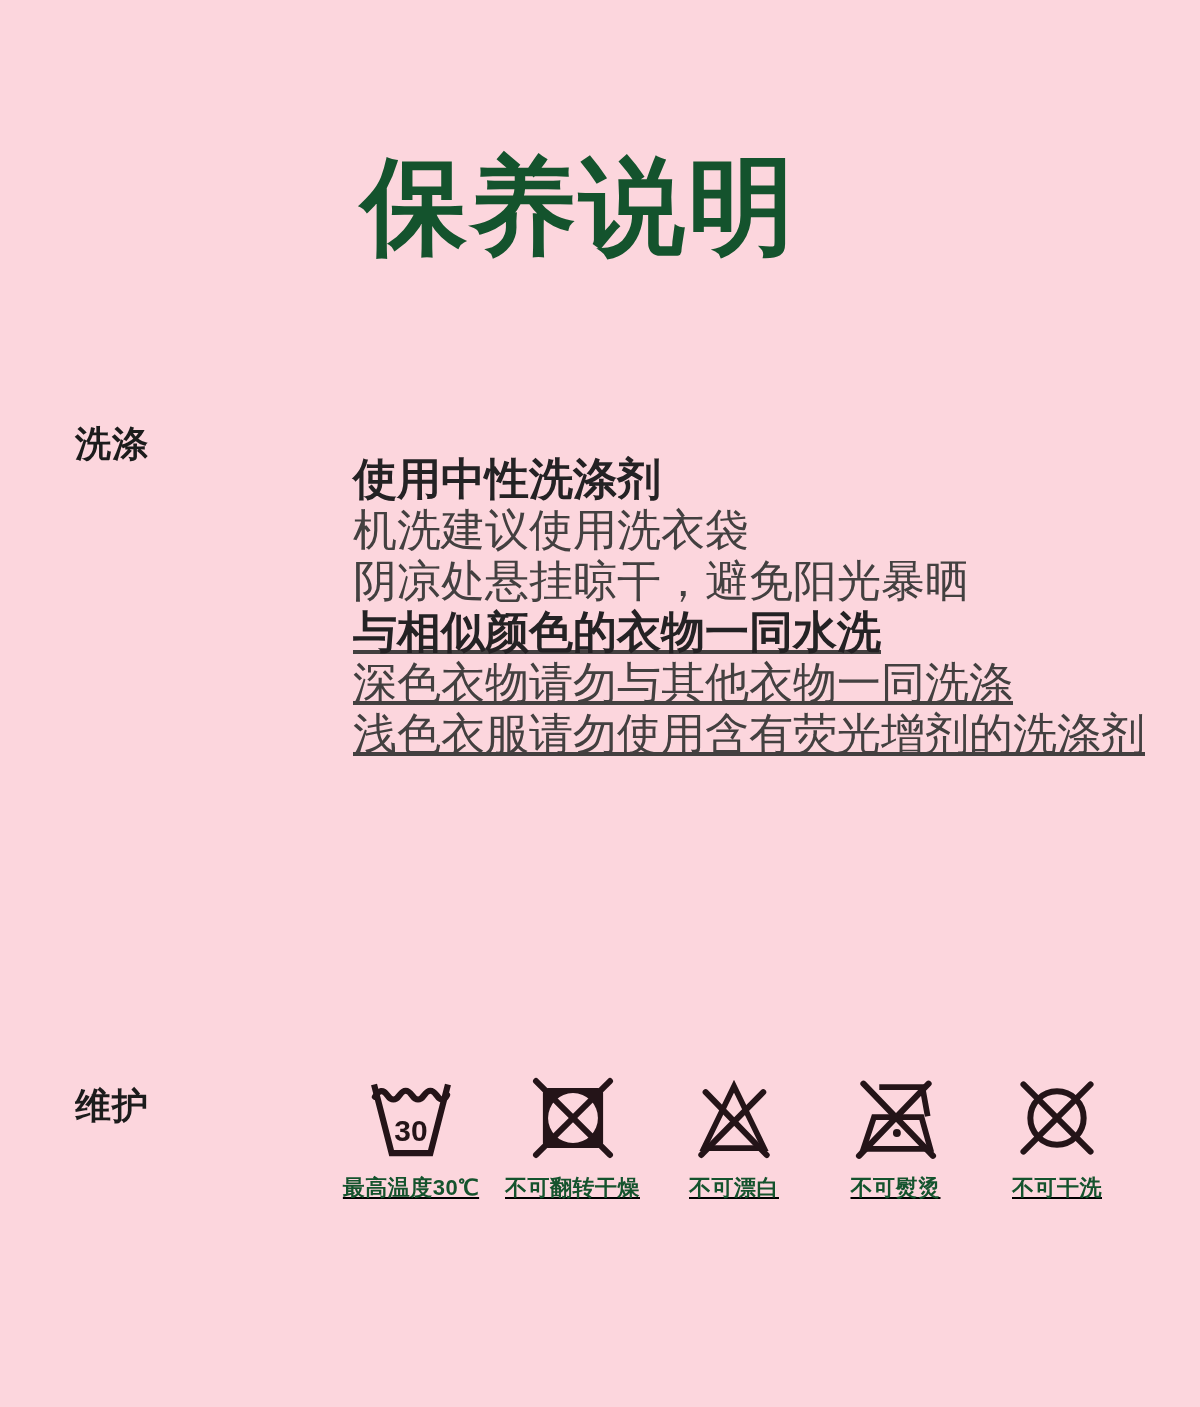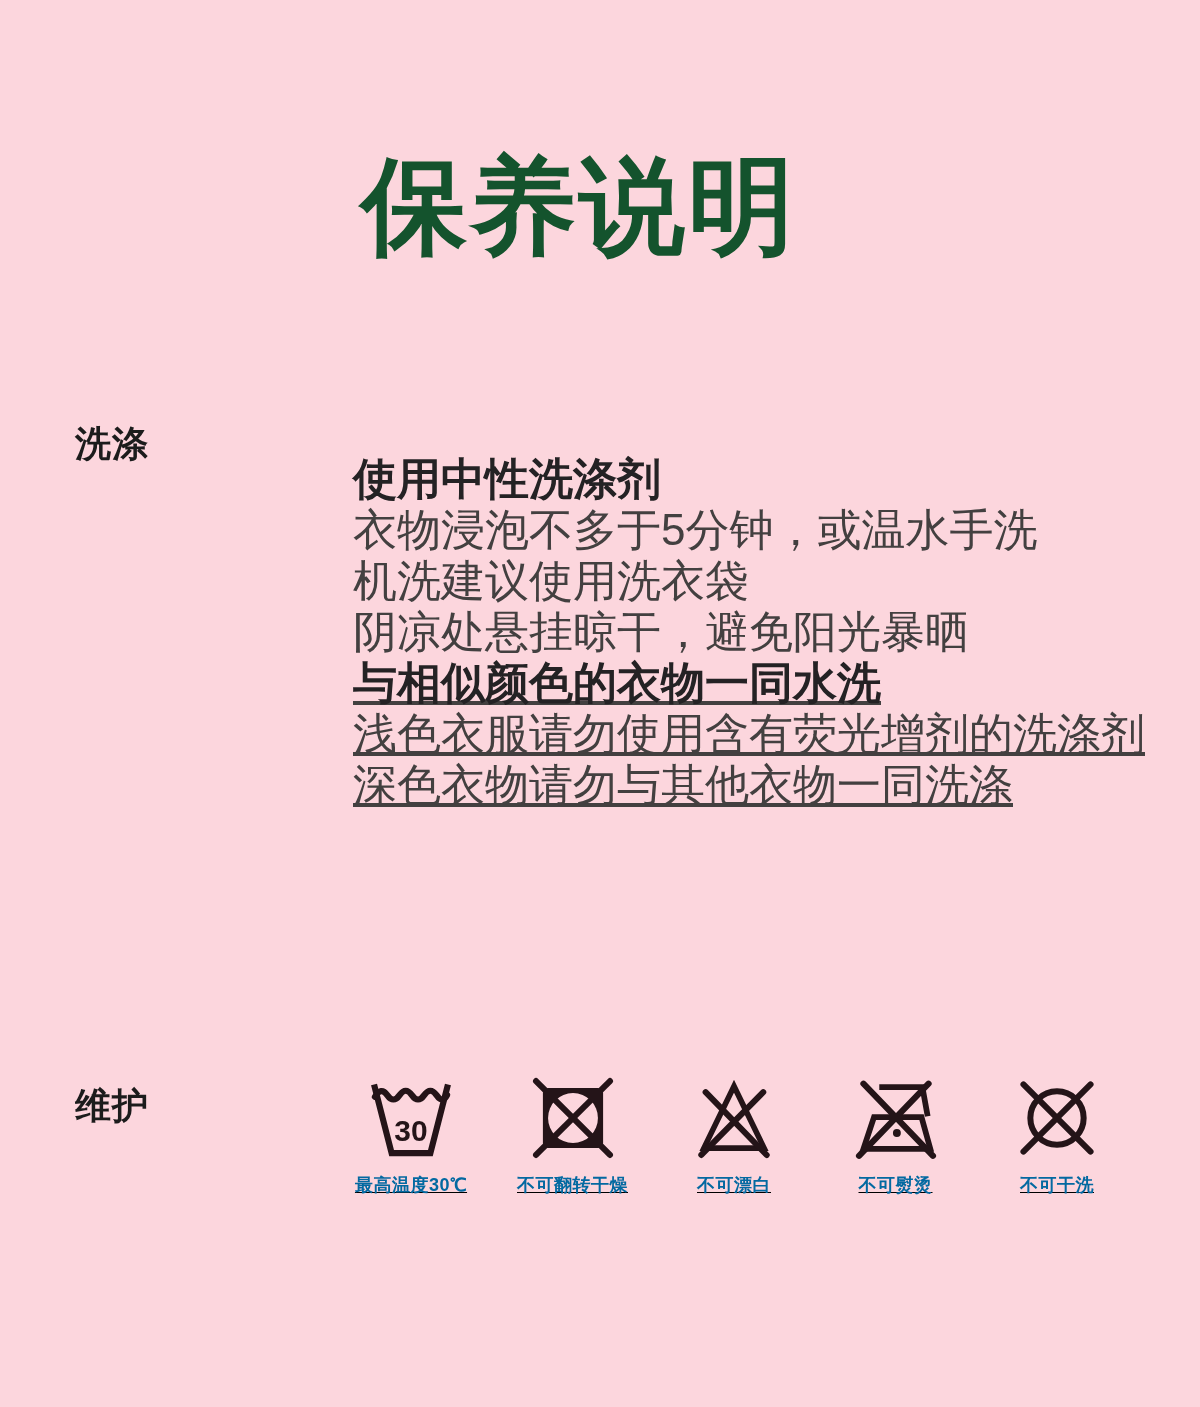--- a/index.html
+++ b/index.html
@@ -34,48 +34,47 @@
   .lead{font-weight:700;color:#242224;}
   .care-row{
     position:absolute;left:335px;top:1072px;width:798px;
     display:flex;justify-content:space-between;
   }
   .care-item{
     width:152px;display:flex;flex-direction:column;align-items:center;text-decoration:underline;
   }
   .icon-box{height:92px;display:flex;align-items:center;justify-content:center;}
   .care-label{
-    margin-top:9px;font-size:18px;font-weight:600;color:#0369a1;
+    margin-top:9px;font-size:22px;font-weight:600;color:#14532d;
     letter-spacing:.5px;white-space:nowrap;text-align:center;
   }
   svg .stroke{stroke:#241418;fill:none;}
   svg .fill{fill:#241418;}
   svg .bgfill{fill:#fcd6dd;}
   svg text{fill:#241418;font-family:"Liberation Sans",sans-serif;font-weight:bold;}
 </style>
 </head>
 <body>
 
 <div class="page-title">保养说明</div>
 
 <div class="section-label" id="washing-label">洗涤</div>
 
 <div class="text-col">
   <p class="para-1">
     <span class="lead" style="display:block">使用中性洗涤剂</span>
-    <span style="display:block">衣物浸泡不多于5分钟，或温水手洗</span>
     <span style="display:block">机洗建议使用洗衣袋</span>
   </p>
   <p class="para-2">
     <span style="display:block">阴凉处悬挂晾干，避免阳光暴晒</span>
   </p>
   <p class="para-3">
     <span class="lead" style="display:block">与相似颜色的衣物一同水洗</span>
+    <span style="display:block">深色衣物请勿与其他衣物一同洗涤</span>
     <span style="display:block">浅色衣服请勿使用含有荧光增剂的洗涤剂</span>
-    <span style="display:block">深色衣物请勿与其他衣物一同洗涤</span>
   </p>
 </div>
 
 <div class="section-label" id="maintenance-label">维护</div>
 
 <div class="care-row">
 
   <div class="care-item">
     <div class="icon-box">
       <svg width="96" height="88" viewBox="0 0 100 100">

